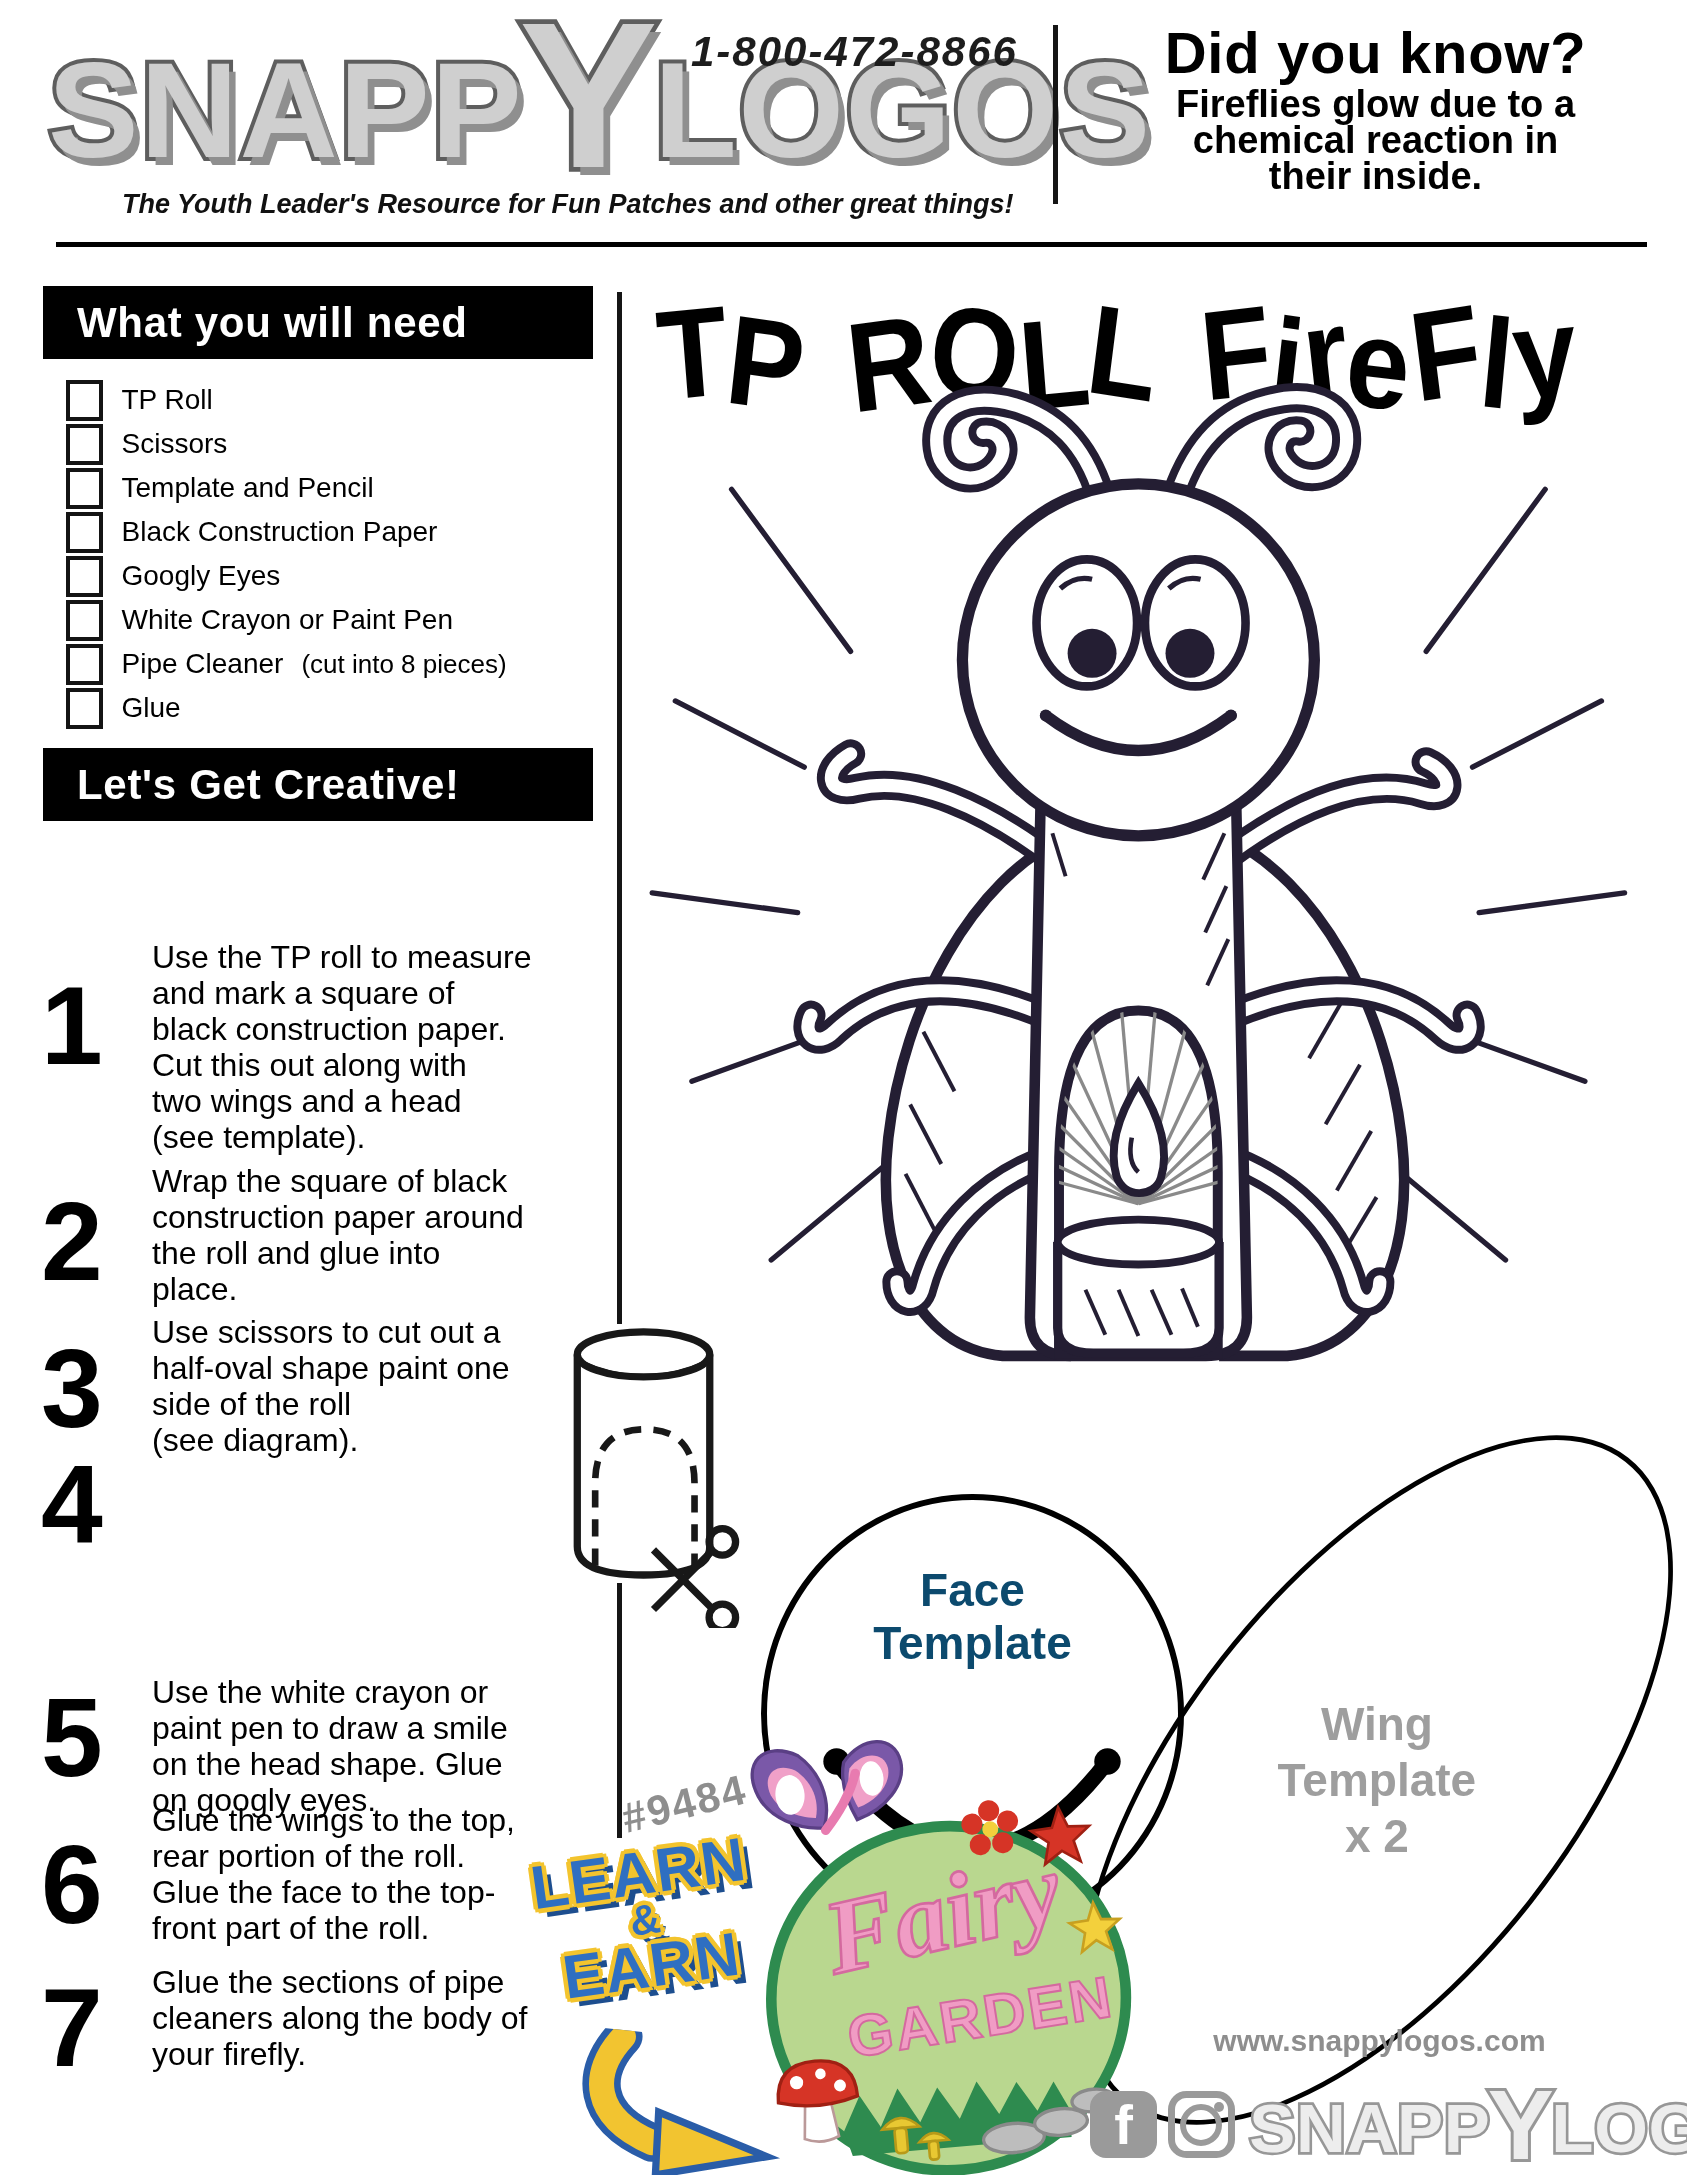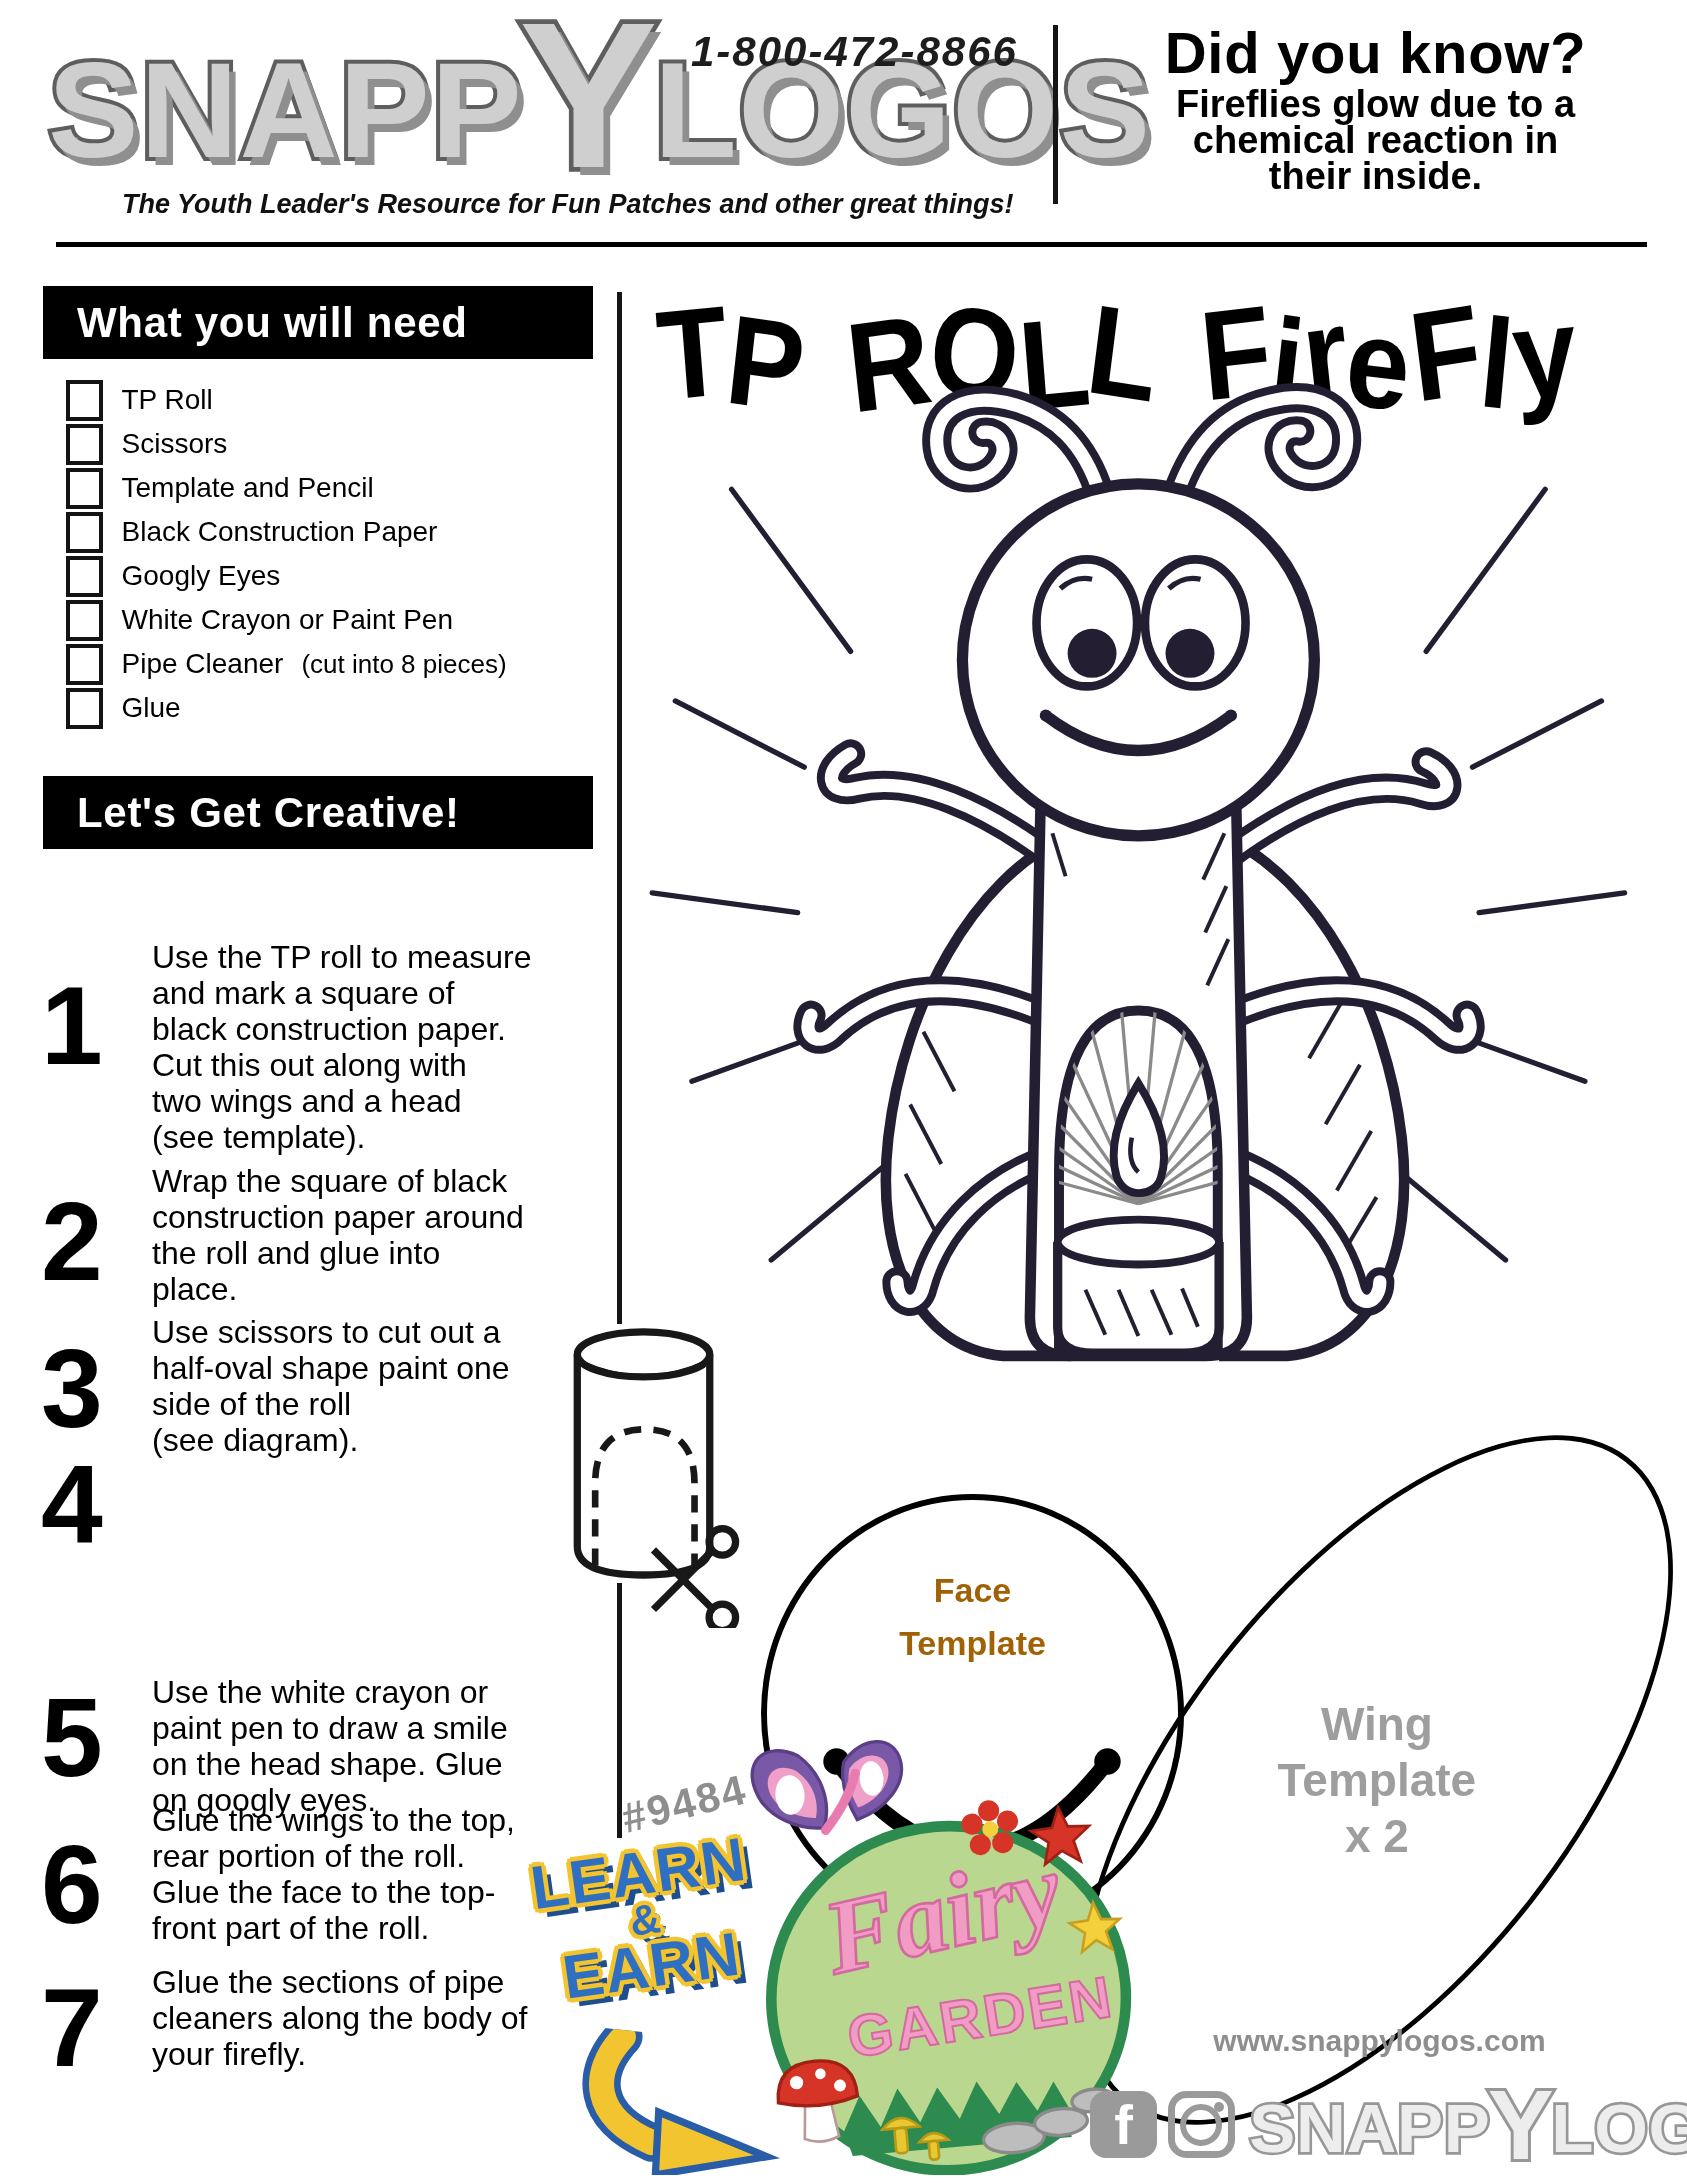--- a/index.html
+++ b/index.html
@@ -21,21 +21,21 @@
   .dyk{position:absolute;left:1078px;top:18.5px;width:595px;text-align:center;}
   .dyk-title{font-size:58px;font-weight:bold;letter-spacing:0.7px;}
   .dyk-line{font-size:38px;font-weight:bold;line-height:36px;}
   .rule{position:absolute;left:56px;top:242px;width:1591px;height:5.3px;background:#000;}
 
   
   .bar{position:absolute;left:43px;width:550px;height:73px;background:#000;color:#fff;
        display:flex;align-items:center;padding-left:34px;box-sizing:border-box;
        font-size:42px;font-weight:bold;letter-spacing:0.7px;}
   #bar-need{top:286px;}
-  #bar-creative{top:776px;}
+  #bar-creative{top:748px;}
   .checklist{position:absolute;left:66px;top:378px;}
   .chk-row{display:flex;align-items:center;height:44px;}
   .chk-box{width:29px;height:33px;border:4px solid #141414;margin-right:18.5px;flex:0 0 auto;background:#fff;}
   .chk-label{font-size:28px;}
   .chk-note{font-size:26px;margin-left:18px;}
   .step{position:absolute;left:41px;width:562px;}
   .step .num{position:absolute;left:0;top:0;font-size:111px;font-weight:bold;line-height:1;}
   .step .txt{margin-left:111px;font-size:32px;line-height:36px;white-space:pre-line;}
   .col-divider{position:absolute;left:617px;width:4.6px;background:#151515;}
   #cd1{top:292px;height:1032px;}
@@ -45,21 +45,21 @@
   .title{position:absolute;left:658px;top:281px;width:1022px;white-space:nowrap;
          transform:scaleX(.9);transform-origin:left top;}
   .title span{display:inline-block;font-weight:bold;font-size:127px;line-height:1.2;}
   .title span.sp{width:48px;}
   .firefly-svg{position:absolute;left:629px;top:370px;width:1032px;height:1039px;}
   .roll-svg{position:absolute;left:554px;top:1318px;width:187px;height:310px;}
 
   .face-tpl{position:absolute;left:761px;top:1494px;width:423px;height:439px;border:6px solid #000;
             border-radius:50%;background:#fff;box-sizing:border-box;}
   .face-tpl .lbl{position:absolute;left:0;top:64px;width:100%;text-align:center;
-                 color:#a16207;font-size:34px;font-weight:bold;line-height:53px;}
+                 color:#0c4a6e;font-size:46px;font-weight:bold;line-height:53px;}
   .face-smile{position:absolute;left:46px;top:245px;width:318px;height:152px;}
   .wing-tpl{position:absolute;left:1178px;top:1371px;width:397px;height:818px;border:5.3px solid #000;
             border-radius:50%;box-sizing:border-box;transform:rotate(38deg);}
   .wing-tpl .lbl{position:absolute;left:50%;top:50%;width:331px;
                  transform:translate(-50%,-50%) rotate(-38deg);text-align:center;
                  color:#9e9e9e;font-size:46px;font-weight:bold;line-height:56px;}
 
   .patch-num{position:absolute;left:621px;top:1780px;font-size:42px;font-weight:bold;color:#8e8e8e;
              transform:rotate(-14deg);letter-spacing:2px;}
   .learn{position:absolute;left:529px;top:1845px;width:232px;text-align:center;transform:rotate(-8deg);

